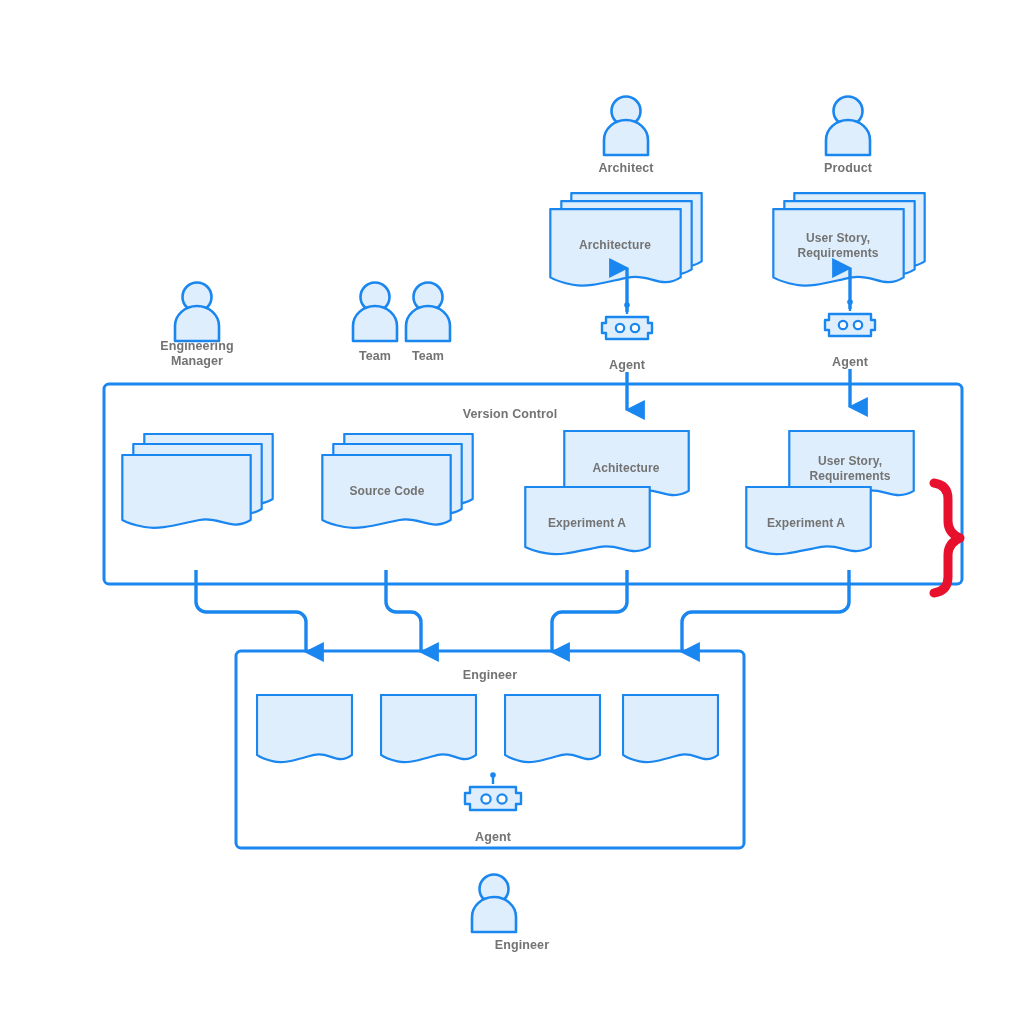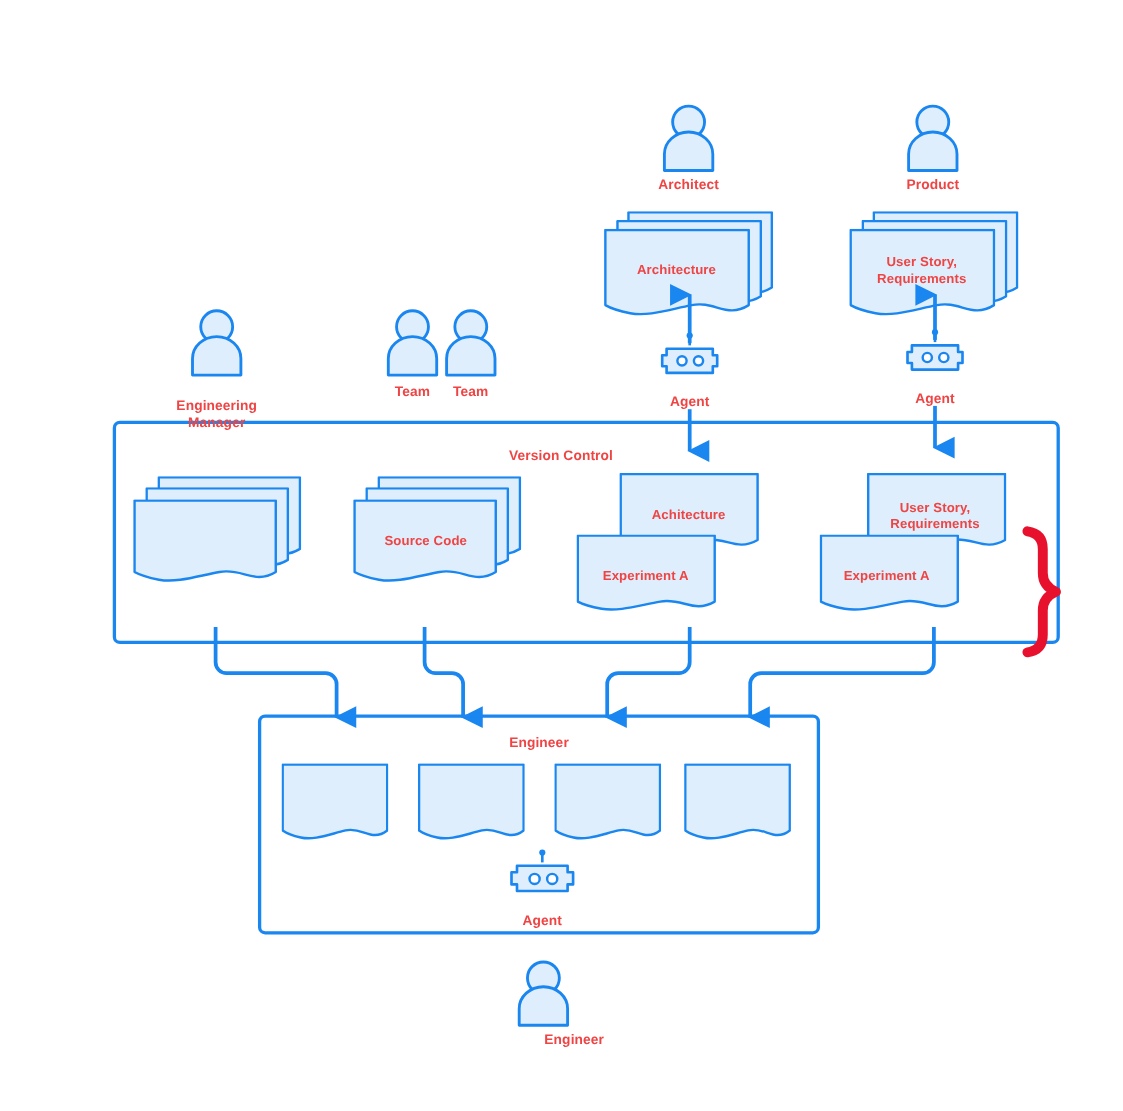--- a/index.html
+++ b/index.html
@@ -7,21 +7,21 @@
   body{
     width:1021px;height:1010px;
     font-family:"Liberation Sans", sans-serif;
     -webkit-font-smoothing:antialiased;
     overflow:hidden;
   }
   #stage{position:relative;width:1021px;height:1010px;background:#fff;}
   svg#diagram{position:absolute;left:0;top:0;width:1021px;height:1010px;}
   .lbl{
     position:absolute;
-    color:#ef4444;
+    color:#737373;
     font-weight:bold;
     font-size:12.5px;
     line-height:14.5px;
     text-align:center;
     white-space:pre-line;
     letter-spacing:0.1px;
     pointer-events:none;
   }
   .lbl.doc{font-size:12px;line-height:15px;}
   .lbl.box{font-size:12.5px;margin-top:12px;}
@@ -158,21 +158,21 @@
 
     <g>
       <circle cx="493" cy="775" r="2.8" fill="#1a86ef"></circle>
       <line x1="493" y1="777" x2="493" y2="784" stroke="#1a86ef" stroke-width="2.4"></line>
       <path d="M470,787 h46 v6 h5 v11 h-5 v6 h-46 v-6 h-5 v-11 h5 z" fill="#dfeefc" stroke="#1a86ef" stroke-width="2.4" stroke-linejoin="round"></path>
       <circle cx="486" cy="799" r="4.6" fill="#fff" stroke="#1a86ef" stroke-width="2.2"></circle>
       <circle cx="502" cy="799" r="4.6" fill="#fff" stroke="#1a86ef" stroke-width="2.2"></circle>
     </g>
   </svg>
 
-  <div class="lbl ctr" style="left:197px;top:362px;width:150px;">Engineering
+  <div class="lbl ctr" style="left:197px;top:339px;width:150px;">Engineering
 Manager</div>
   <div class="lbl ctr" style="left:375px;top:349px;width:90px;">Team</div>
   <div class="lbl ctr" style="left:428px;top:349px;width:90px;">Team</div>
   <div class="lbl ctr" style="left:626px;top:161px;width:140px;">Architect</div>
   <div class="lbl ctr" style="left:848px;top:161px;width:140px;">Product</div>
 
   <div class="lbl doc ctr" style="left:615px;top:238px;width:150px;">Architecture</div>
   <div class="lbl doc ctr" style="left:838px;top:231px;width:160px;">User Story,
 Requirements</div>
 

